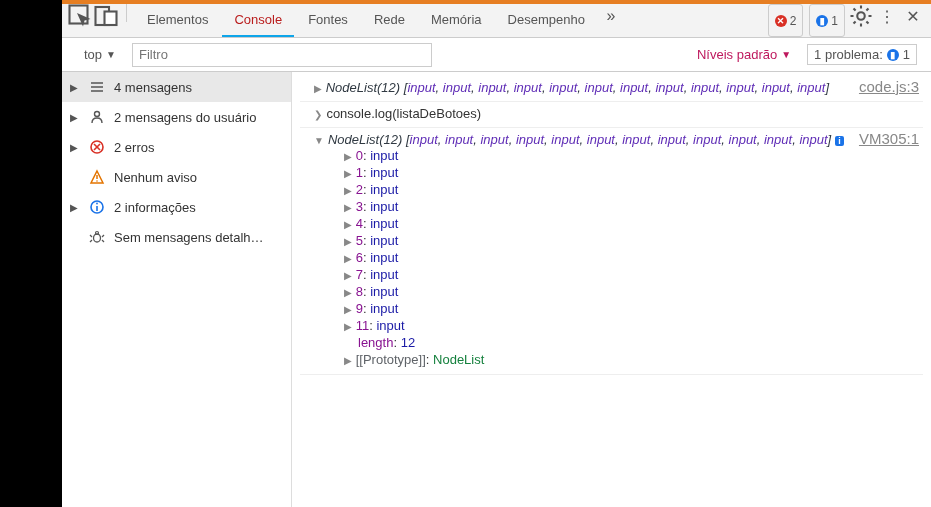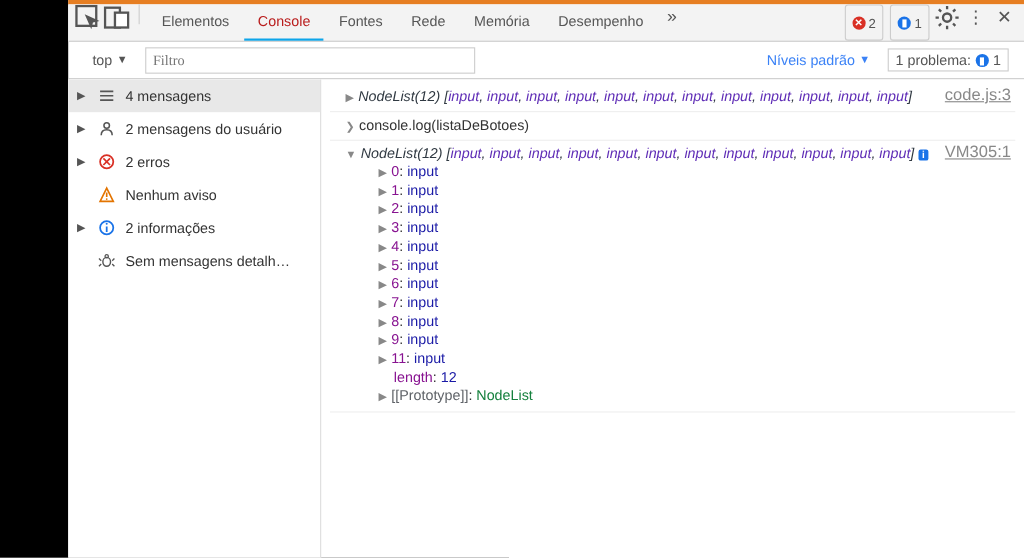--- a/index.html
+++ b/index.html
@@ -9,22 +9,22 @@
 .top-tabs { height:34px; border-bottom:1px solid #ccc; background:#f3f3f3; display:flex; padding:0 6px; gap:2px; font-size:13px; color:#555; }
 .top-tabs .icon-btn { width:24px; height:24px; display:flex; align-items:center; justify-content:center; cursor:pointer; }
 .top-tabs .tab { padding:8px 12px; cursor:pointer; }
 .top-tabs .tab.active { border-bottom:2px solid #0ea5e9; color:#b91c1c; }
 .top-tabs .spacer { flex:1; }
 .badge { display:inline-flex; align-items:center; gap:3px; padding:1px 6px; border:1px solid #ccc; border-radius:3px; font-size:12px; margin:0 2px; }
 .err-dot,.info-dot { width:12px; height:12px; border-radius:50%; display:inline-flex; align-items:center; justify-content:center; color:#fff; font-size:9px; font-weight:bold; }
 .err-dot { background:#d93025; }
 .info-dot { background:#1a73e8; }
 .console-toolbar { height:34px; border-bottom:1px solid #ccc; display:flex; align-items:center; padding:0 6px; gap:8px; font-size:13px; color:#555; }
-.console-toolbar input.filter { flex:0 0 300px; height:24px; border:1px solid #ccc; padding:0 6px; font-size:13px; color:#666;font-family:Liberation Serif, serif; }
-.console-toolbar .levels { color:#3b82f6; display:flex; align-items:center; gap:4px; margin-left:auto; }
+.console-toolbar input.filter { flex:0 0 300px; height:24px; border:1px solid #ccc; padding:0 6px; font-size:13px; color:#666; }
+.console-toolbar .levels { color:#be185d; display:flex; align-items:center; gap:4px; margin-left:auto; }
 .console-toolbar .problems { border:1px solid #ccc; padding:2px 6px; display:flex; align-items:center; gap:4px; margin-left:8px; }
 .body-area { flex:1; display:flex; overflow:hidden; }
 .sidebar { width:230px; border-right:1px solid #ddd; background:#fff; }
 .sidebar .row { height:30px; display:flex; align-items:center; padding:0 8px; gap:8px; font-size:13px; color:#333; cursor:pointer; }
 .sidebar .row:first-child { background:#e8e8e8; }
 .sidebar .arrow-space { width:10px; font-size:10px; color:#555; }
 .sidebar .ico { width:18px; height:18px; display:flex; align-items:center; justify-content:center; }
 .sidebar .ico svg { width:16px; height:16px; }
 .console-out { flex:1; overflow:auto; font-family:Consolas,monospace; font-size:13px; color:#333; padding:4px 8px; }
 .entry { position:relative; padding:4px 0 6px 0; border-bottom:1px solid #eee; }

